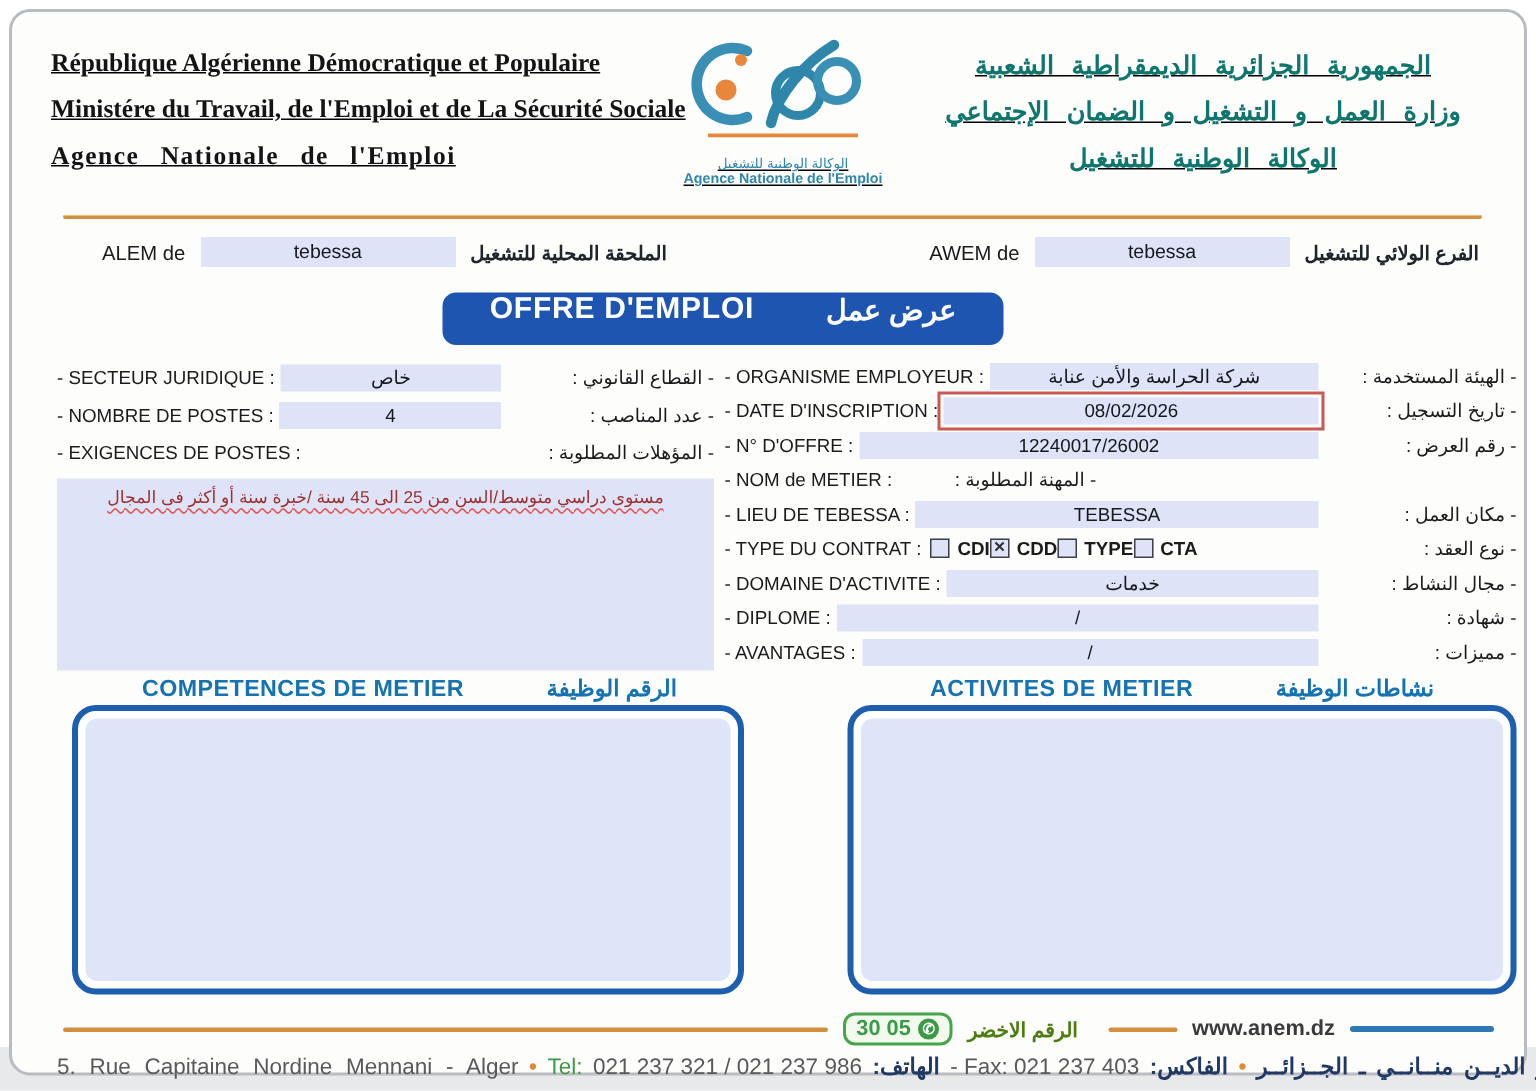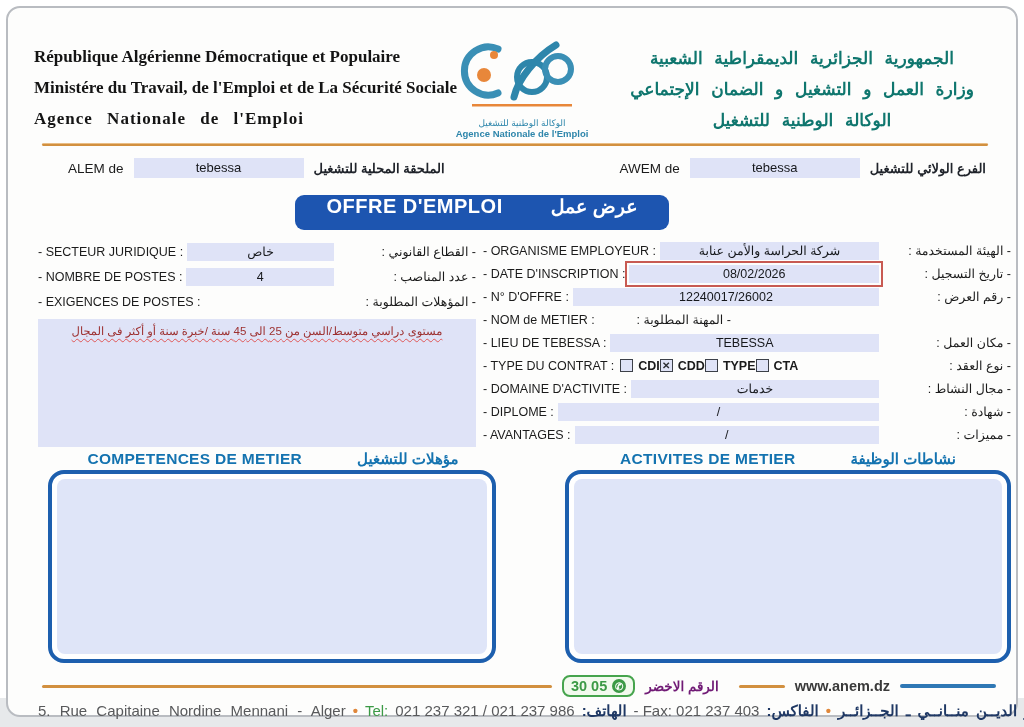--- a/index.html
+++ b/index.html
@@ -7,21 +7,21 @@
   body {
     font-family:"Liberation Sans", sans-serif;
     background:linear-gradient(#ffffff 0 96%, #e7e9eb 96% 100%);
     position:relative; overflow:hidden;
   }
   .page {
     position:absolute; left:6px; top:6px; right:6px; bottom:10px;
     border:2px solid #b9bcc1; border-radius:14px; background:#fdfdfc;
   }
   
-  .header { position:absolute; left:26px; top:25px; right:14px; height:120px; display:flex; }
+  .header { position:absolute; left:26px; top:10px; right:14px; height:120px; display:flex;text-decoration:underline; }
   .hdr-fr { width:408px; padding-top:8px; font-family:"Liberation Serif", serif; font-weight:bold; color:#141414; }
   .hdr-fr div { font-size:17px; line-height:31px; white-space:nowrap; }
   .hdr-fr div:nth-child(3) { word-spacing:9px; letter-spacing:1px; }
   .hdr-logo { width:160px; text-align:center; padding-top:2px; }
   .hdr-logo .cap-ar { font-size:9px; color:#2e86ab; direction:rtl; margin-top:1px; }
   .hdr-logo .cap-fr { font-size:9.5px; color:#2e86ab; font-weight:bold; }
   .hdr-ar { flex:1; direction:rtl; text-align:center; padding-top:10px; color:#0f766e; font-weight:bold; }
   .hdr-ar div { font-size:17px; line-height:31px; word-spacing:7px; white-space:nowrap; }
   .top-divider { position:absolute; left:34px; right:28px; top:135px; height:3px;
     background:#d2903f; border-top:1px solid #e9bd85; border-radius:2px; }
@@ -69,21 +69,21 @@
   .big-box .inner { width:100%; height:100%; background:#dfe5f8; border-radius:8px; }
   
   .foot-band { position:absolute; left:34px; right:20px; top:666px; height:24px; display:flex; align-items:center; }
   .oline { height:3px; background:#d2903f; border-radius:2px; }
   .oline.long { flex:1; }
   .oline.short { width:46px; margin:0 10px; }
   .badge { margin-left:10px; border:2px solid #46a44d; border-radius:8px; background:#f2faee;
     color:#3c9a46; font-weight:bold; font-size:14.5px; padding:1px 7px; display:flex; align-items:center; gap:5px; }
   .phone-ic { width:14px; height:14px; border-radius:50%; background:#3c9a46; color:#fff;
     font-size:10px; display:flex; align-items:center; justify-content:center; }
-  .green-lab { color:#701a75; font-weight:bold; font-size:13.5px; margin:0 10px; direction:rtl; }
+  .green-lab { color:#4d7c0f; font-weight:bold; font-size:13.5px; margin:0 10px; direction:rtl; }
   .site { font-weight:bold; color:#3a3a3a; font-size:14.5px; margin-right:10px; }
   .bline { width:96px; height:4px; background:#2f78b5; border-radius:2px; }
   .foot-line { position:absolute; left:30px; right:18px; top:694px; display:flex; align-items:baseline; gap:7px; font-size:15px; color:#58595b; white-space:nowrap; }
   .foot-line .addr-fr { word-spacing:5px; }
   .foot-line .dot { color:#e0873a; font-weight:bold; }
   .foot-line .tel-lab { color:#3c9a46; }
   .foot-line .ar-b { direction:rtl; color:#1f3864; font-weight:bold; }
   .foot-line .addr-ar { direction:rtl; color:#1f3864; font-weight:bold; word-spacing:3px; flex:1; text-align:left; }
 </style>
 </head>
@@ -216,21 +216,21 @@
     </div>
     <div class="frow">
       <span class="fr-lab">- AVANTAGES :</span>
       <span class="field">/</span>
       <span class="ar-lab">- مميزات :</span>
     </div>
   </div>
 
   <div class="sec-hdr sec-hdr-left">
     <span class="fr">COMPETENCES DE METIER</span>
-    <span class="ar">مؤهلات للتشغيل</span>
+    <span class="ar">الرقم الوظيفة</span>
   </div>
   <div class="sec-hdr sec-hdr-right">
     <span class="fr">ACTIVITES DE METIER</span>
     <span class="ar">نشاطات الوظيفة</span>
   </div>
   <div class="big-box big-box-left">
     <div class="inner"></div>
   </div>
   <div class="big-box big-box-right">
     <div class="inner"></div>

